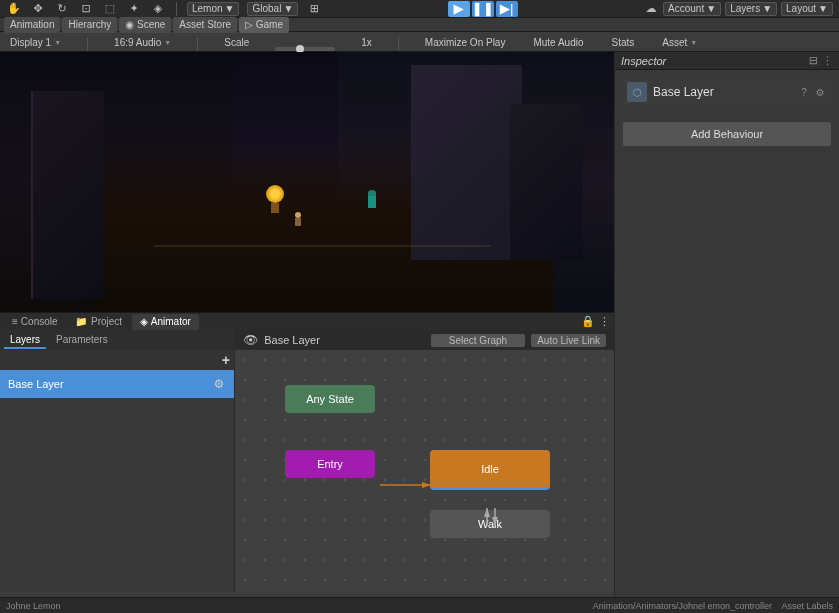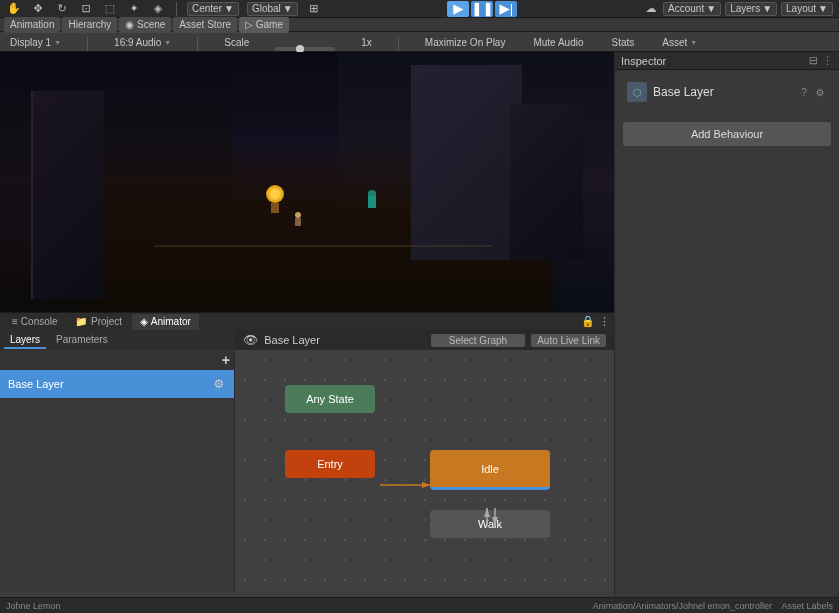--- a/index.html
+++ b/index.html
@@ -341,21 +341,21 @@
       cursor: pointer;
     }
     .node-any-state {
       background: #4a7c5a;
       width: 90px;
       height: 28px;
       top: 55px;
       left: 50px;
     }
     .node-entry {
-      background: #c2410c;
+      background: #a21caf;
       width: 90px;
       height: 28px;
       top: 120px;
       left: 50px;
     }
     .node-idle {
       background: #c87820;
       width: 120px;
       height: 40px;
       top: 120px;
@@ -395,20 +395,21 @@
       display: flex;
       align-items: center;
       padding: 0 6px;
       gap: 4px;
       border-bottom: 1px solid #1a1a1a;
     }
     .inspector-title {
       font-size: 11px;
       color: #ccc;
       flex: 1;
+      font-style: italic;
     }
     .inspector-body {
       padding: 8px;
       flex: 1;
     }
     .inspector-object-row {
       display: flex;
       align-items: center;
       gap: 6px;
       margin-bottom: 8px;
@@ -488,21 +489,21 @@
 
     <span class="toolbar-icon-btn">✋</span>
     <span class="toolbar-icon-btn">✥</span>
     <span class="toolbar-icon-btn">↻</span>
     <span class="toolbar-icon-btn">⊡</span>
     <span class="toolbar-icon-btn">⬚</span>
     <span class="toolbar-icon-btn">✦</span>
     <span class="toolbar-icon-btn">◈</span>
     <span class="separator-v"></span>
     <span class="toolbar-dropdown">
-      <span>Center</span>
+      <span>Lemon</span>
       <span>▼</span>
     </span>
     <span class="toolbar-dropdown">
       <span>Global</span>
       <span>▼</span>
     </span>
     <span class="toolbar-icon-btn">⊞</span>
   </div>
 
   <div class="play-controls">

